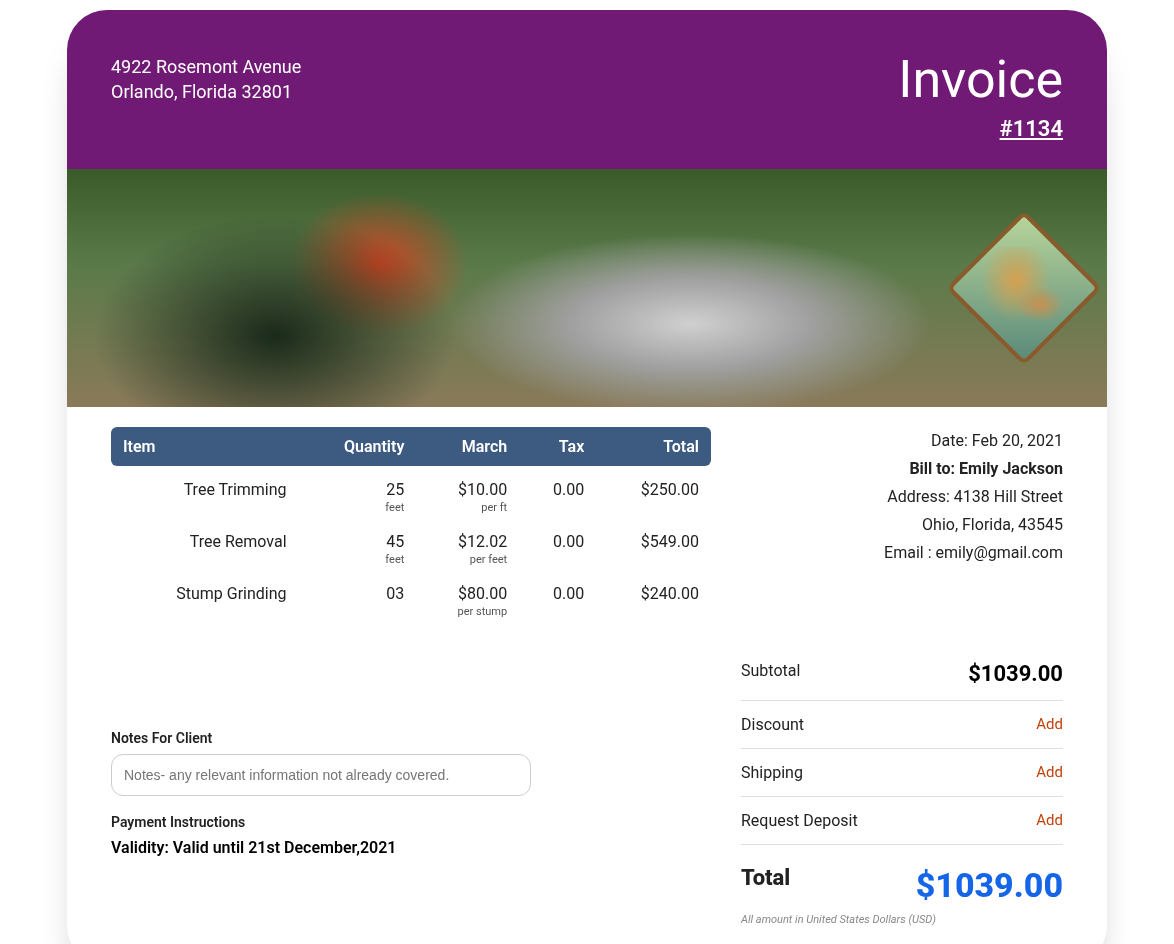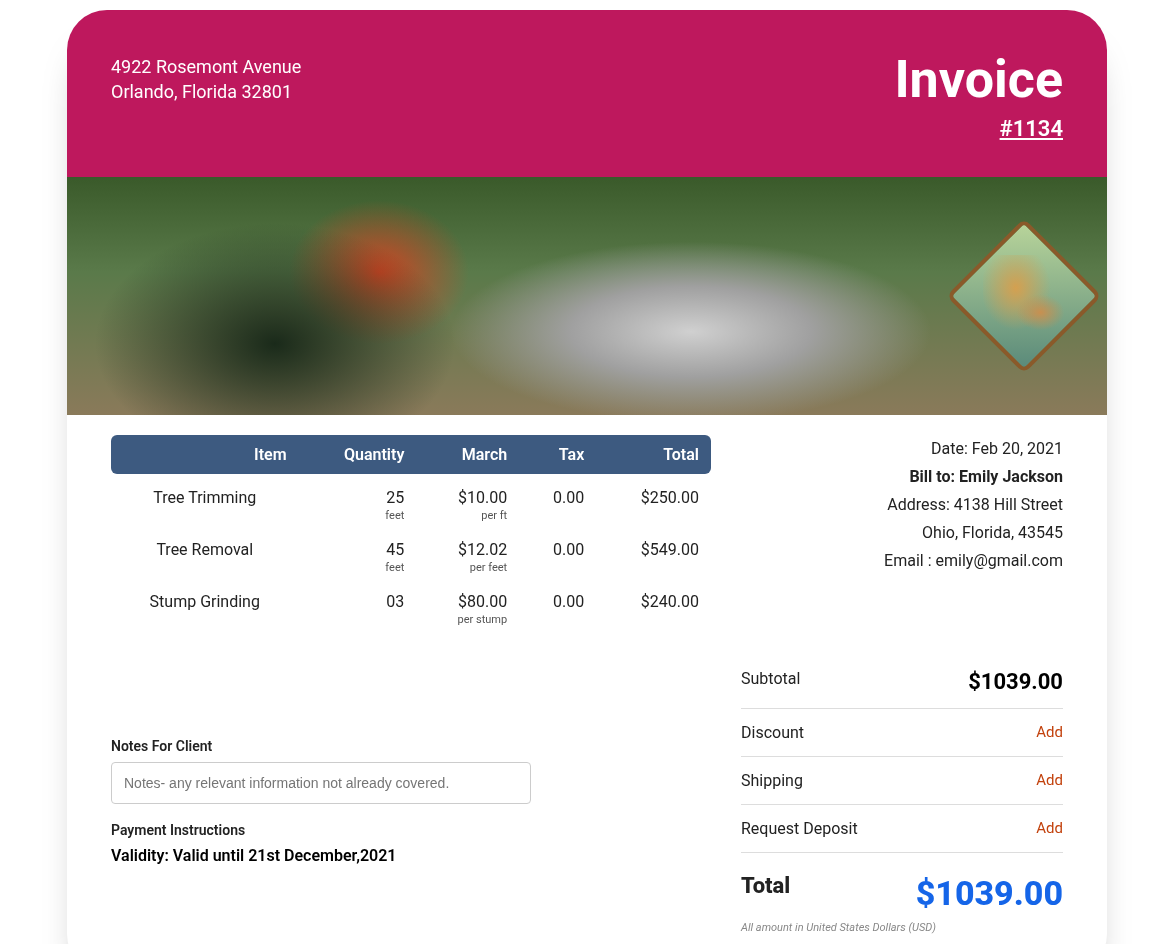--- a/index.html
+++ b/index.html
@@ -10,30 +10,30 @@
   }
   .invoice-card {
     width: 1040px;
     margin: 0 auto;
     border-radius: 40px;
     overflow: hidden;
     box-shadow: 0 30px 40px -20px rgba(0,0,0,0.4);
     background: #fff;
   }
   .header {
-    background: #be185d;
+    background: #701a75;
     color: #fff;
-    padding: 44px 44px 36px 44px;
+    padding: 44px 44px 28px 44px;
     display: flex;
     justify-content: space-between;
     align-items: flex-start;
   }
   .address { font-size: 18px; line-height: 1.4; }
   .invoice-title { text-align: right; }
-  .invoice-title h1 { font-size: 52px; font-weight: 700; line-height: 1; }
+  .invoice-title h1 { font-size: 52px; font-weight: 400; line-height: 1; }
   .invoice-number { font-size: 22px; font-weight: 600; margin-top: 10px; text-decoration: underline; }
   .hero {
     height: 238px;
     position: relative;
     background: linear-gradient(120deg, #2a3a2a 0%, #4a5a3a 25%, #6a7a4a 50%, #8a9a6a 100%);
     overflow: hidden;
   }
   .hero::before {
     content: '';
     position: absolute;
@@ -74,38 +74,38 @@
   .bill-info .bold { font-weight: 700; }
   table.items { width: 100%; border-collapse: collapse; }
   table.items thead th {
     background: #3d5a80;
     color: #fff;
     font-weight: 600;
     font-size: 16px;
     padding: 10px 12px;
     text-align: right;
   }
-  table.items thead th:first-child { text-align: right; border-radius: 6px 0 0 6px; }
+  table.items thead th:first-child { text-align: left; border-radius: 6px 0 0 6px; }
   table.items thead th:last-child { border-radius: 0 6px 6px 0; }
   table.items tbody td {
     padding: 14px 12px 4px 12px;
     font-size: 16px;
     text-align: right;
     vertical-align: top;
     color: #222;
   }
-  table.items tbody td:first-child { text-align: center; }
+  table.items tbody td:first-child { text-align: right; }
   .qty-unit, .rate-unit { display: block; font-size: 11px; color: #555; margin-top: 2px; }
   .notes-section { margin-top: 108px; }
   .notes-section label { font-size: 14px; font-weight: 600; color: #222; display: block; margin-bottom: 8px; }
   .notes-section input {
     width: 420px;
     padding: 12px;
     border: 1px solid #ccc;
-    border-radius: 4px;
+    border-radius: 12px;
     font-size: 14px;
     color: #888;
     margin-bottom: 18px;
   }
   .validity { font-size: 16px; font-weight: 600; margin-top: 6px; }
   .totals { margin-top: 80px; }
   .totals-row {
     display: flex;
     justify-content: space-between;
     padding: 14px 0;

